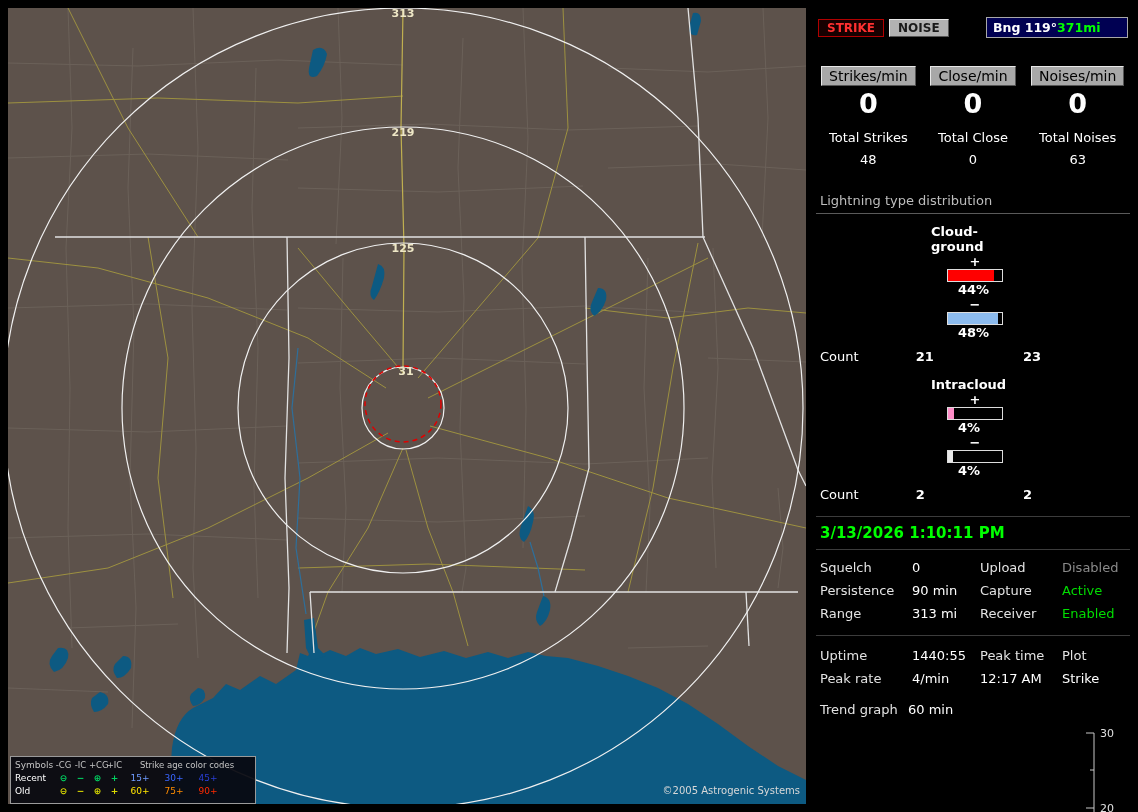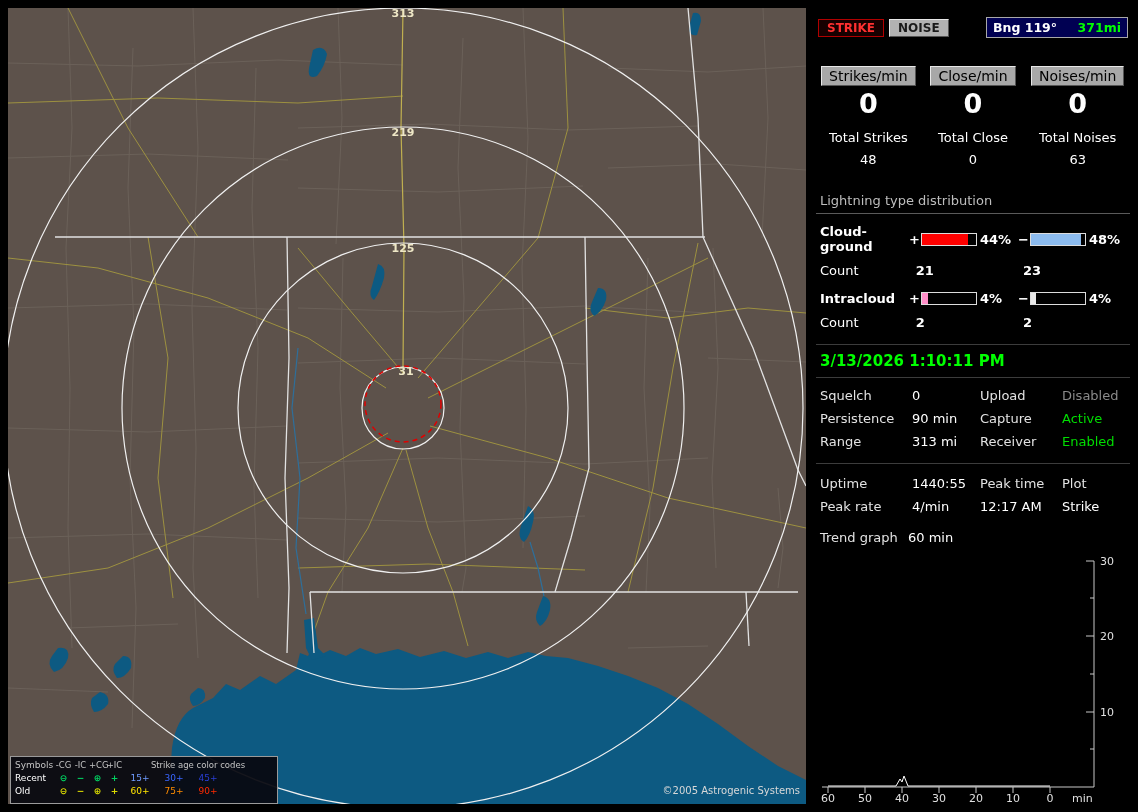--- a/index.html
+++ b/index.html
@@ -8,55 +8,55 @@
 
   
   .map{position:absolute;left:8px;top:8px;width:798px;height:796px;background:#5d524b;overflow:hidden;}
   .map svg{position:absolute;left:0;top:0;}
   .ring-label{position:absolute;transform:translateX(-50%);color:#eee7c6;font-size:11px;font-weight:bold;}
   .rl-313{left:395px;top:-1px;} .rl-219{left:395px;top:118px;}
   .rl-125{left:395px;top:234px;} .rl-31{left:398px;top:357px;}
   .attribution{position:absolute;right:6px;bottom:8px;color:#d8d8d8;font-size:10px;}
 
   
-  .legend{position:absolute;left:2px;top:748px;width:268px;height:48px;background:rgba(8,8,16,0.94);
+  .legend{position:absolute;left:2px;top:748px;width:246px;height:48px;background:rgba(8,8,16,0.94);
           border:1px solid #9a9a9a;font-size:9px;color:#fff;box-sizing:border-box;padding:2px 4px;}
   .lg-row{display:flex;align-items:center;height:13px;line-height:13px;}
   .lg-c1{width:40px;color:#fff;}
   .lg-head .lg-c1,.lg-head span{color:#c4c4c4;}
   .lg-sym{width:17px;text-align:center;font-weight:bold;}
   .lg-head .lg-sym{font-size:8.5px;font-weight:normal;}
   .lg-age{width:34px;text-align:center;font-weight:normal;}
   .lg-age-head{flex:1;text-align:center;font-size:8.5px;}
 
   
   .panel{position:absolute;left:816px;top:8px;width:314px;height:796px;background:#000;color:#fff;font-size:13px;}
   .p-row-buttons{display:flex;align-items:center;margin:9px 2px 0 2px;}
   .btn-strike{background:#170000;color:#ff3030;border:1px solid #b00000;padding:1px 8px;font-size:12px;font-weight:bold;}
   .btn-noise{background:#b2b2b2;color:#1a1a1a;border:1px solid;border-color:#e8e8e8 #555 #555 #e8e8e8;
              padding:1px 8px;font-size:12px;font-weight:bold;margin-left:5px;}
-  .bng-box{margin-left:auto;width:128px;display:flex;justify-content:space-between;align-items:center;
+  .bng-box{margin-left:auto;width:128px;display:flex;justify-content:flex-start;align-items:center;
            background:#000052;border:1px solid #a8a8a8;padding:2px 6px;}
   .bng-bearing{color:#fff;font-weight:bold;font-size:12.5px;}
   .bng-dist{color:#00ff00;font-weight:bold;font-size:12.5px;}
 
   .p-rates{display:flex;margin-top:28px;}
   .rate-col{flex:1;text-align:center;}
   .gray-btn{display:inline-block;background:#a8a8a8;color:#000;padding:1px 7px;font-size:14px;
             border:1px solid;border-color:#e8e8e8 #555 #555 #e8e8e8;}
   .big-num{font-size:27px;font-weight:bold;color:#fff;margin-top:4px;line-height:28px;}
 
   .p-totals{display:flex;margin-top:12px;}
   .total-col{flex:1;text-align:center;}
   .total-label{color:#fff;font-size:13px;}
   .total-value{color:#fff;font-size:13px;margin-top:7px;}
 
   .p-dist{margin-top:26px;}
   .dist-title{color:#bdbdbd;font-size:13px;padding:0 4px 5px 4px;border-bottom:1px solid #5a5a5a;}
-  .dist-row{display:flex;align-items:center;margin-top:10px;padding-left:4px;}
+  .dist-row{display:flex;align-items:center;margin-top:10px;padding-left:4px;flex-direction:column;}
   .d-name{width:88px;font-weight:bold;}
   .d-sign{width:13px;font-weight:bold;text-align:center;}
   .bar{display:inline-block;width:54px;height:11px;border:1px solid #ddd;background:#000;overflow:hidden;}
   .bar-fill{display:block;height:100%;}
   .d-pct{width:40px;font-weight:bold;padding-left:3px;box-sizing:border-box;}
   .count-row{display:flex;margin-top:9px;padding-left:4px;}
   .cr-label{width:101px;}
   .cr-val{width:113px;font-weight:bold;}
 
   .divider{border-top:1px solid #3c3c3c;margin-top:14px;}

